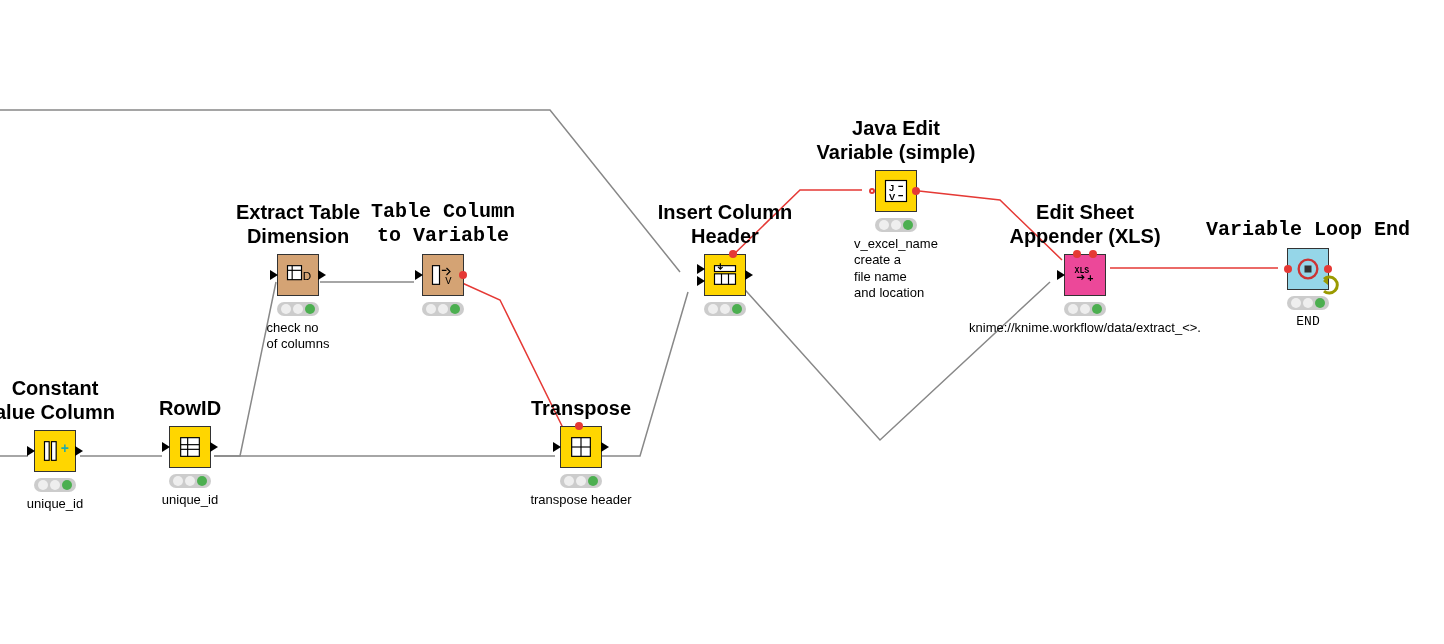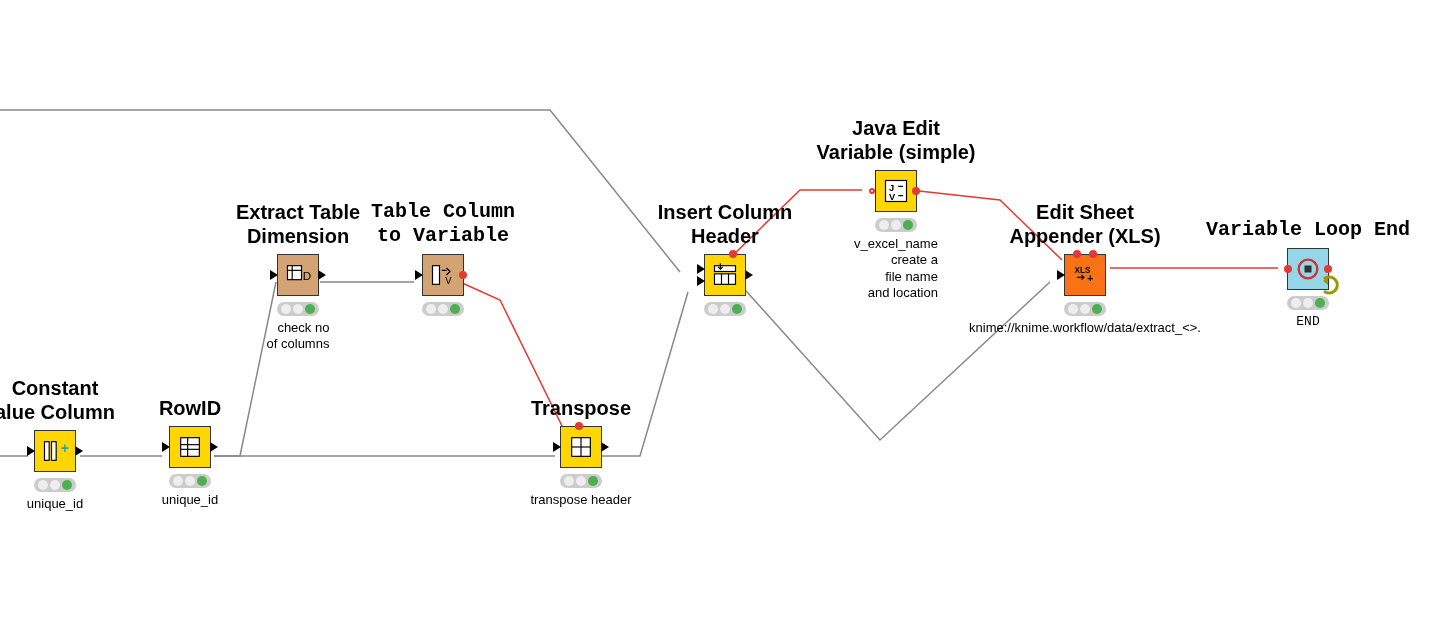--- a/index.html
+++ b/index.html
@@ -4,27 +4,27 @@
 <style>
   * { box-sizing: border-box; margin: 0; padding: 0; }
   body { font-family: Arial, Helvetica, sans-serif; background: #fff; width: 1444px; height: 644px; position: relative; overflow: hidden; }
   .canvas { position: relative; width: 100%; height: 100%; }
   svg.connections { position: absolute; top: 0; left: 0; width: 1444px; height: 644px; pointer-events: none; }
   .node { position: absolute; display: flex; flex-direction: column; align-items: center; }
   .node-title { font-size: 20px; font-weight: bold; text-align: center; line-height: 1.2; margin-bottom: 6px; white-space: pre; }
   .node-body { width: 42px; height: 42px; display: flex; align-items: center; justify-content: center; border: 1px solid #333; position: relative; }
   .node-body.yellow { background: #ffd600; }
   .node-body.tan { background: #d4a374; }
-  .node-body.red { background: #f97316; }
+  .node-body.red { background: #ec4899; font-family: Liberation Mono, monospace; }
   .node-body.blue { background: #95d6e8; }
   .status { display: flex; gap: 2px; margin-top: 6px; background: #ccc; padding: 2px 4px; border-radius: 8px; }
   .status span { width: 10px; height: 10px; border-radius: 50%; display: inline-block; }
   .status .gray { background: #eee; }
   .status .green { background: #4caf50; }
-  .node-desc { font-size: 13px; text-align: right; line-height: 1.25; margin-top: 4px; white-space: pre; }
+  .node-desc { font-size: 13px; text-align: left; line-height: 1.25; margin-top: 4px; white-space: pre; }
   .port { position: absolute; width: 0; height: 0; }
   .port.in-left { left: -8px; top: 50%; transform: translateY(-50%); border-top: 5px solid transparent; border-bottom: 5px solid transparent; border-left: 8px solid #000; }
   .port.out-right { right: -8px; top: 50%; transform: translateY(-50%); border-top: 5px solid transparent; border-bottom: 5px solid transparent; border-left: 8px solid #000; }
   .var-port { position: absolute; width: 8px; height: 8px; border-radius: 50%; background: #e53935; }
   .var-port.hollow { background: #fff; border: 2px solid #e53935; width: 6px; height: 6px; }
   .icon-svg { width: 28px; height: 28px; }
   .loop-arc { position: absolute; right: -14px; bottom: -6px; width: 20px; height: 20px; }
 </style>
 </head>
 <body>

